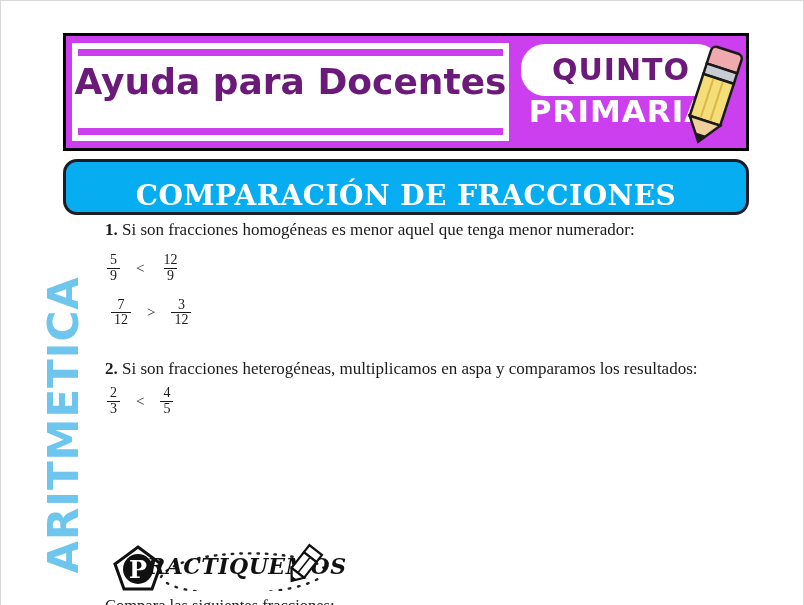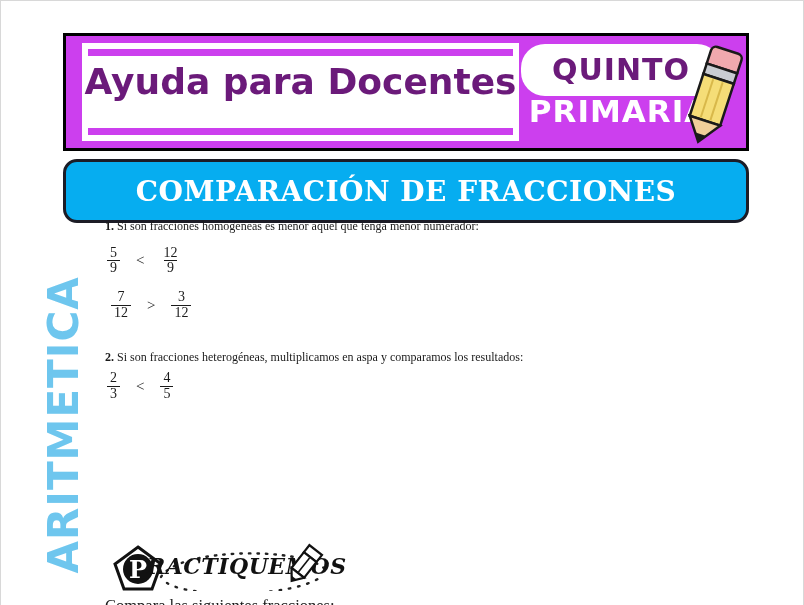--- a/index.html
+++ b/index.html
@@ -52,21 +52,21 @@
     left: 62px;
     top: 32px;
     width: 686px;
     height: 118px;
     background: #cc3fee;
     border: 3px solid #000000;
     box-sizing: border-box;
   }
   .brand-left {
     position: absolute;
-    left: 16px;
+    left: 6px;
     top: 7px;
     width: 437px;
     height: 98px;
     background: #ffffff;
     box-sizing: border-box;
   }
   .brand-rule {
     position: absolute;
     left: 6px;
     height: 7px;
@@ -128,48 +128,48 @@
     width: 62px;
     height: 112px;
   }
 
   
   .topic-bar {
     position: absolute;
     left: 62px;
     top: 158px;
     width: 686px;
-    height: 64px;
+    height: 56px;
     background: #06adf0;
     border: 3px solid #1c1c26;
     border-radius: 14px;
     box-sizing: border-box;
     display: flex;
-    align-items: center;
+    align-items: flex-end;
     justify-content: center;
   }
   .topic-text {
     font-family: "DejaVu Serif", "Liberation Serif", serif;
     font-weight: bold;
     font-size: 28px;
     color: #ffffff;
     letter-spacing: 0.5px;
     white-space: nowrap;
   }
 
   
   .lesson {
     position: absolute;
     left: 104px;
     top: 216px;
     width: 602px;
   }
   .rule-para {
     font-family: "Liberation Serif", serif;
-    font-size: 12px;
+    font-size: 17px;
     color: #1a1a1a;
     text-align: justify;
     line-height: 1.55;
     margin: 0;
   }
   .rule-para b { font-weight: bold; }
 
   
   .frac-row {
     display: flex;

